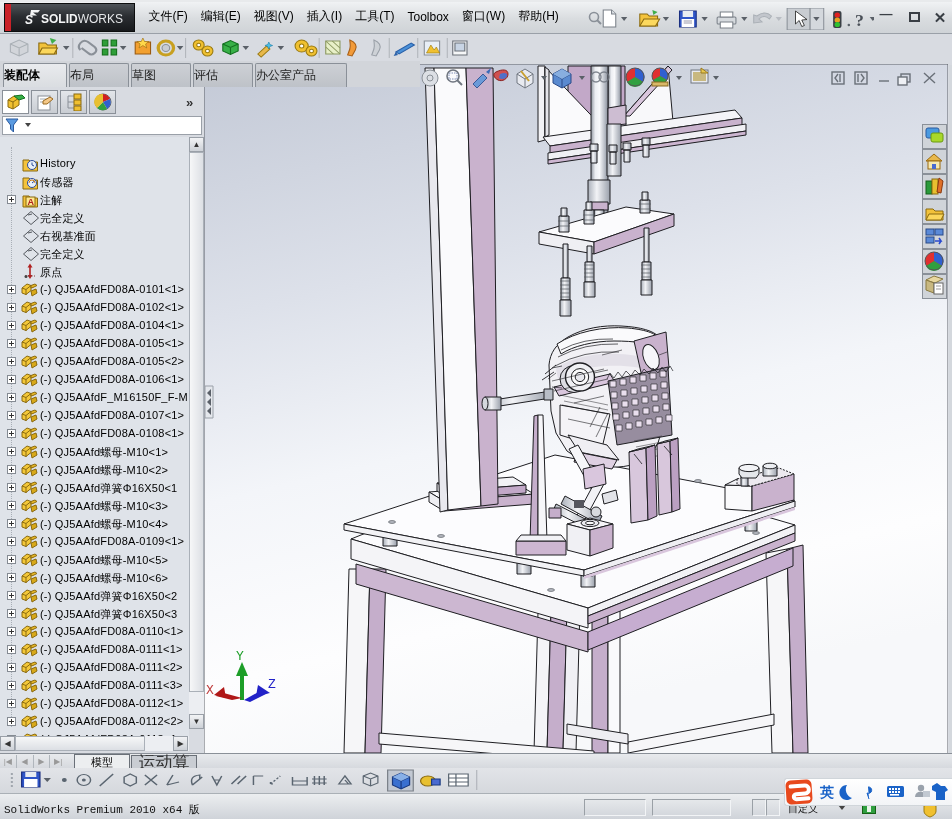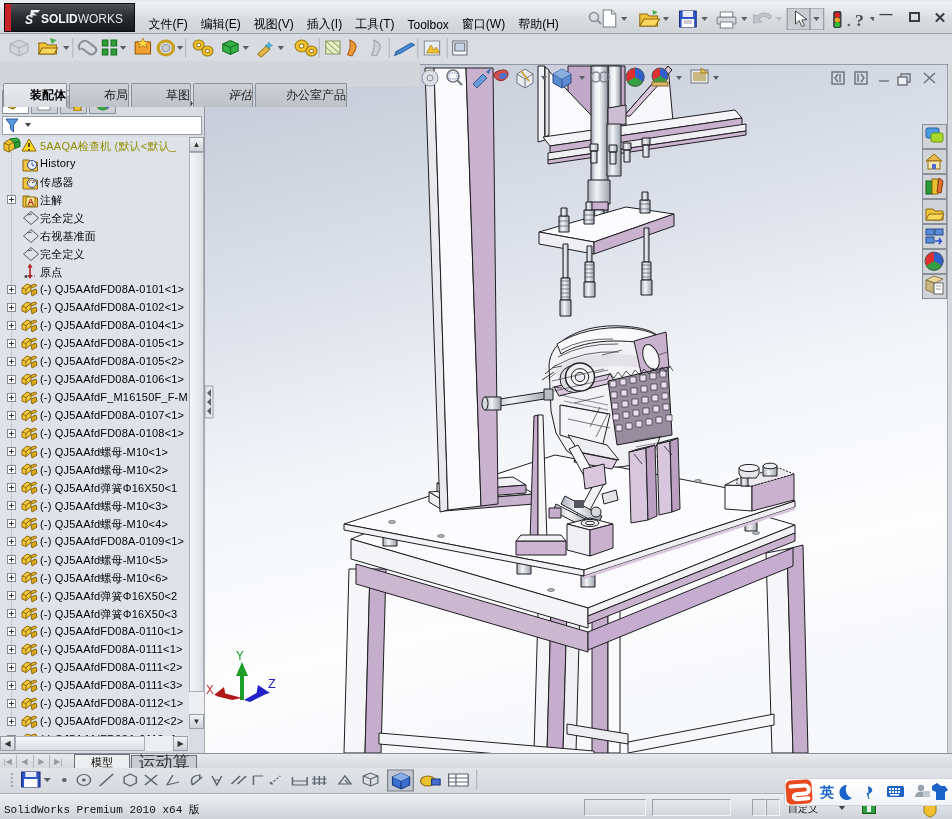--- a/index.html
+++ b/index.html
@@ -4,26 +4,26 @@
 <style>
   * { margin:0; padding:0; box-sizing:border-box; }
   html,body { width:952px; height:819px; overflow:hidden; font-family:"Liberation Sans",sans-serif; }
   body { position:relative; background:#d8dbe1; }
   .abs { position:absolute; }
   .titlebar { left:0; top:0; width:952px; height:34px;
     background:linear-gradient(#f0f2f4,#d9dcdf 55%,#cfd3d7); border-bottom:1px solid #9aa0a8; border-top:2px solid #e8eaec;}
   .swlogo { left:4px; top:3px; width:131px; height:29px;
     background:linear-gradient(#4e5358,#2b2e32 45%,#17191c); border:1px solid #0c0d0e; }
   .swlogo .red { position:absolute; left:0; top:0; width:6px; height:27px; background:#c92128; }
-  .menu { top:0px; height:33px; display:flex; align-items:center; font-size:12px; color:#000;margin-top:8px; }
+  .menu { top:0px; height:33px; display:flex; align-items:center; font-size:12px; color:#000; }
   .menu span { padding:0 6.5px; }
   .tabrow { left:0; top:61px; width:420px; height:26px; background:#d2d5da; z-index:3; }
-  .tab { position:absolute; top:63px; z-index:4; height:24px; line-height:22px; text-align:right;
+  .tab { position:absolute; top:63px; z-index:4; height:24px; line-height:22px; text-align:left;
     font-size:12px; color:#222; background:linear-gradient(#cdd0d5,#bec2c8);
-    border:1px solid #8a9098; border-bottom:none; border-radius:2px 2px 0 0;margin-top:20px;}
+    border:1px solid #8a9098; border-bottom:none; border-radius:2px 2px 0 0;}
   .tab.active { background:linear-gradient(#e9ebee,#dadde1); font-weight:bold; color:#000;}
   .leftpanel { left:0; top:87px; width:204px; height:681px; background:#d8dbe1; }
   .viewport { left:204px; top:64px; width:744px; height:690px; }
   .rightstrip { left:921px; top:64px; width:31px; height:690px; background:transparent; }
   .bottombar { left:0; top:768px; width:952px; height:25px;
     background:linear-gradient(#e2e4e8,#d5d8dd); }
   .statusbar { left:0; top:793px; width:952px; height:26px;
     background:linear-gradient(#eceef0,#cfd3d9); border-top:1px solid #aab0b6;
     font-size:11px; color:#111; }
   .winbtn { position:absolute; top:10px; width:22px; height:18px; color:#3a3f45; font-weight:bold; text-align:center; font-size:13px; line-height:16px;}
@@ -169,21 +169,21 @@
       <line x1="286" y1="2" x2="286" y2="22"></line>
       <line x1="350" y1="2" x2="350" y2="22"></line>
       <line x1="376" y1="2" x2="376" y2="22"></line>
       <line x1="403" y1="2" x2="403" y2="22"></line>
     </g>
   </svg>
   <div class="abs tabrow"></div>
   <div class="abs tab active" style="left:3px; width:64px;">装配体</div>
   <div class="abs tab" style="left:69px; width:60px;">布局</div>
   <div class="abs tab" style="left:131px; width:60px;">草图</div>
-  <div class="abs tab" style="left:193px; width:60px;font-style:italic;">评估</div>
+  <div class="abs tab" style="left:193px; width:60px;">评估</div>
   <div class="abs tab" style="left:255px; width:92px;">办公室产品</div>
   <div class="abs viewport" id="vp">
   <svg width="744" height="690" viewBox="0 0 744 690">
     <defs>
       <linearGradient id="bg" x1="0" y1="0" x2="0.25" y2="1">
         <stop offset="0" stop-color="#c3c9d6"></stop>
           <stop offset="0.35" stop-color="#dde1ea"></stop>
         <stop offset="0.6" stop-color="#f3f5f9"></stop>
           <stop offset="0.85" stop-color="#fdfdfe"></stop>
           <stop offset="1" stop-color="#f7f8fa"></stop>
@@ -551,33 +551,20 @@
     <div class="abs" style="left:186px; top:8px; font-size:13px; font-weight:bold; color:#333;">»</div>
 
     <div class="abs" style="left:2px; top:29px; width:200px; height:19px; background:#fff; border:1px solid #9aa0a8;"></div>
     <svg class="abs" style="left:5px; top:31px;" width="30" height="15" viewBox="0 0 30 15">
       <path d="M1,1 h12 l-4.5,6 v7 l-3,-3 v-4 z" fill="#5a9ae0" stroke="#2a5aa0"></path>
       <path d="M20,5 l3,4 3,-4 z" fill="#444"></path>
     </svg>
 
     <div class="abs" id="tree" style="left:0px; top:50px; width:189px; height:599px; background:#dfe3e9; font-size:12px; overflow:hidden;">
       <div style="position:absolute; left:11px; top:10px; width:1px; height:580px; border-left:1px dotted #a8aeb6;"></div>
-      <div class="trow" style="top:0px; width:204px;">
-        <svg class="abs" style="left:2px;top:0px" width="19" height="17" viewBox="0 0 19 17">
-          <path d="M2,6 l6,-4 5,2 0,7 -6,4 -5,-2 z" fill="#f0c030" stroke="#8a6a10"></path>
-          <path d="M2,6 l5,2 6,-4 M7,8 l0,7" fill="none" stroke="#8a6a10"></path>
-          <path d="M8,2 l7,-1 3,2.5 -6,2 z" fill="#38b048" stroke="#147020"></path>
-          <path d="M12,6 l6,-1.5 0,5 -5,2 z" fill="#2e9e38" stroke="#147020"></path>
-        </svg>
-        <svg class="abs" style="left:21px;top:1px" width="16" height="15" viewBox="0 0 16 15">
-          <path d="M8,1 l7,12 -14,0 z" fill="#ffd820" stroke="#8a6a00"></path>
-          <path d="M8,5 l0,4 M8,11 l0,1.4" stroke="#222" stroke-width="1.6" fill="none"></path>
-        </svg>
-        <span class="tx" style="left:40px; color:#8f8f00;">5AAQA检查机  (默认&lt;默认_</span>
-      </div>
       <div class="trow" style="top:18px;">
         <svg class="abs" style="left:22px;top:1px" width="17" height="16" viewBox="0 0 17 16">
           <path d="M1,4 h6 l1.5,2 h7 v9 h-14.5 z" fill="#f4c33c" stroke="#8a6a10"></path>
           <circle cx="10" cy="9" r="4.5" fill="#e8f0fa" stroke="#2a4a9a"></circle>
           <path d="M10,6.5 v2.5 l2,1" stroke="#2a4a9a" fill="none"></path>
         </svg>
         <span class="tx">History</span>
       </div>
       <div class="trow" style="top:36px;">
         <svg class="abs" style="left:22px;top:1px" width="17" height="16" viewBox="0 0 17 16">

